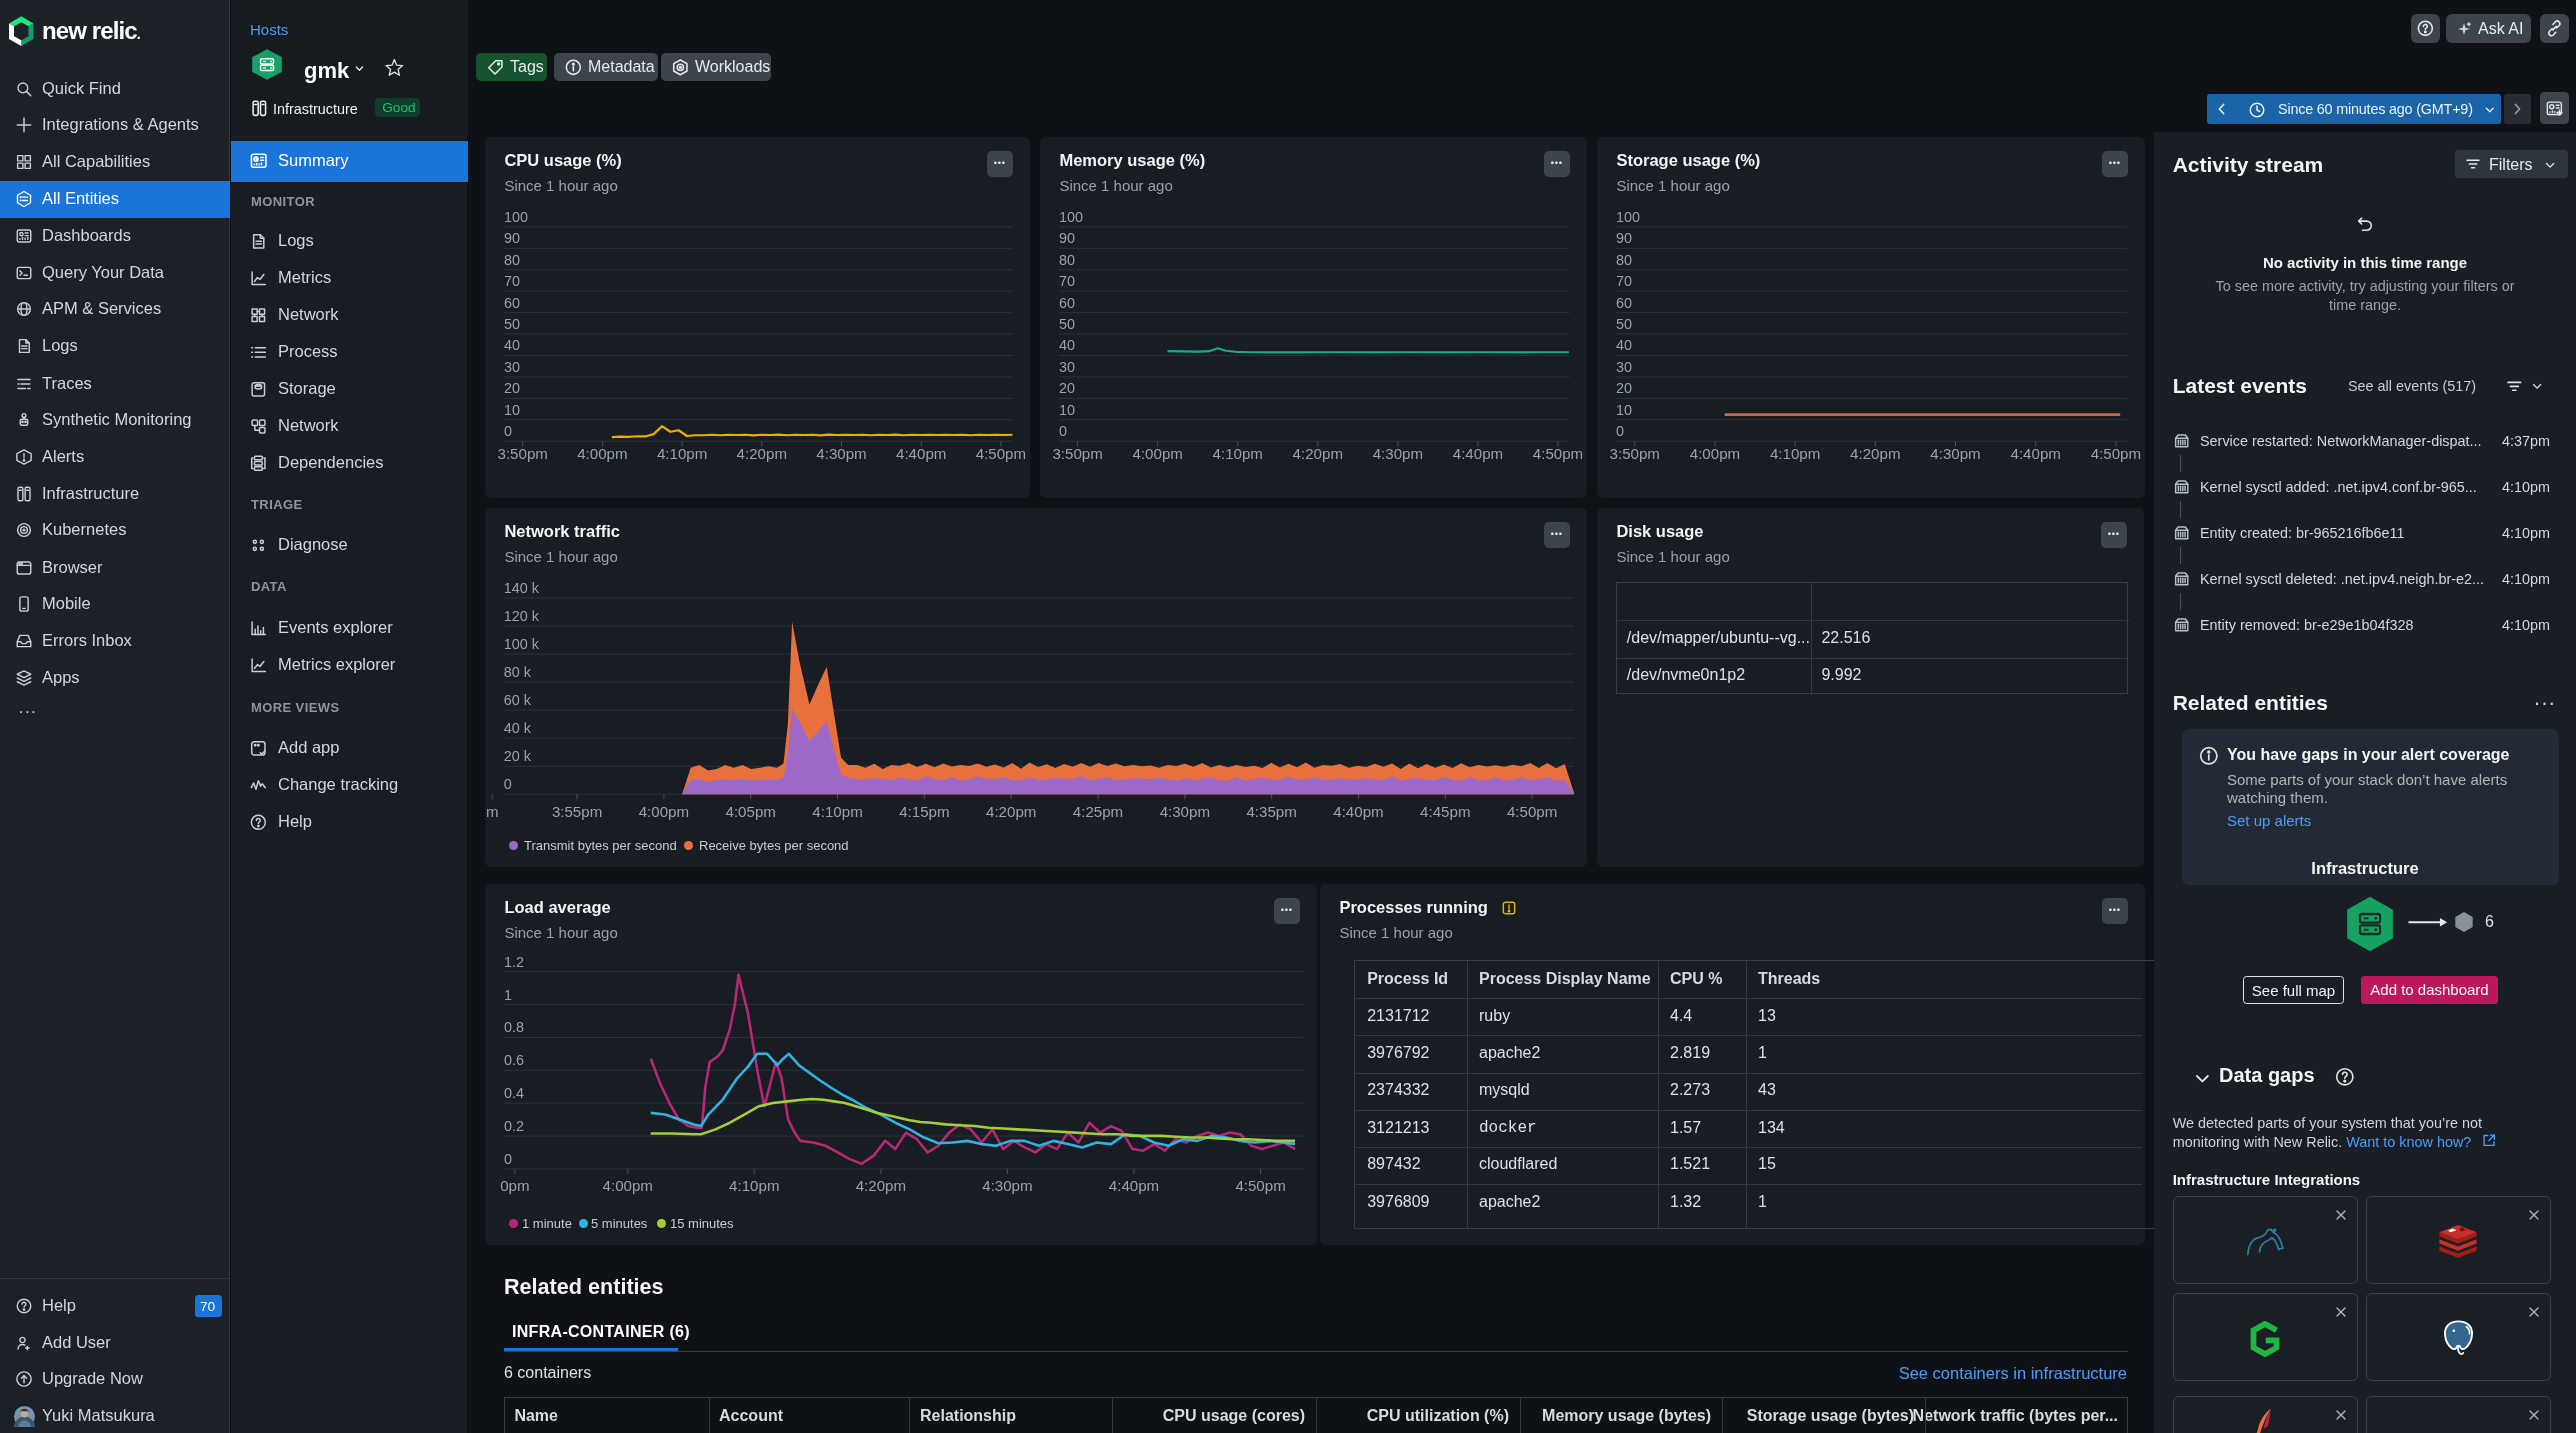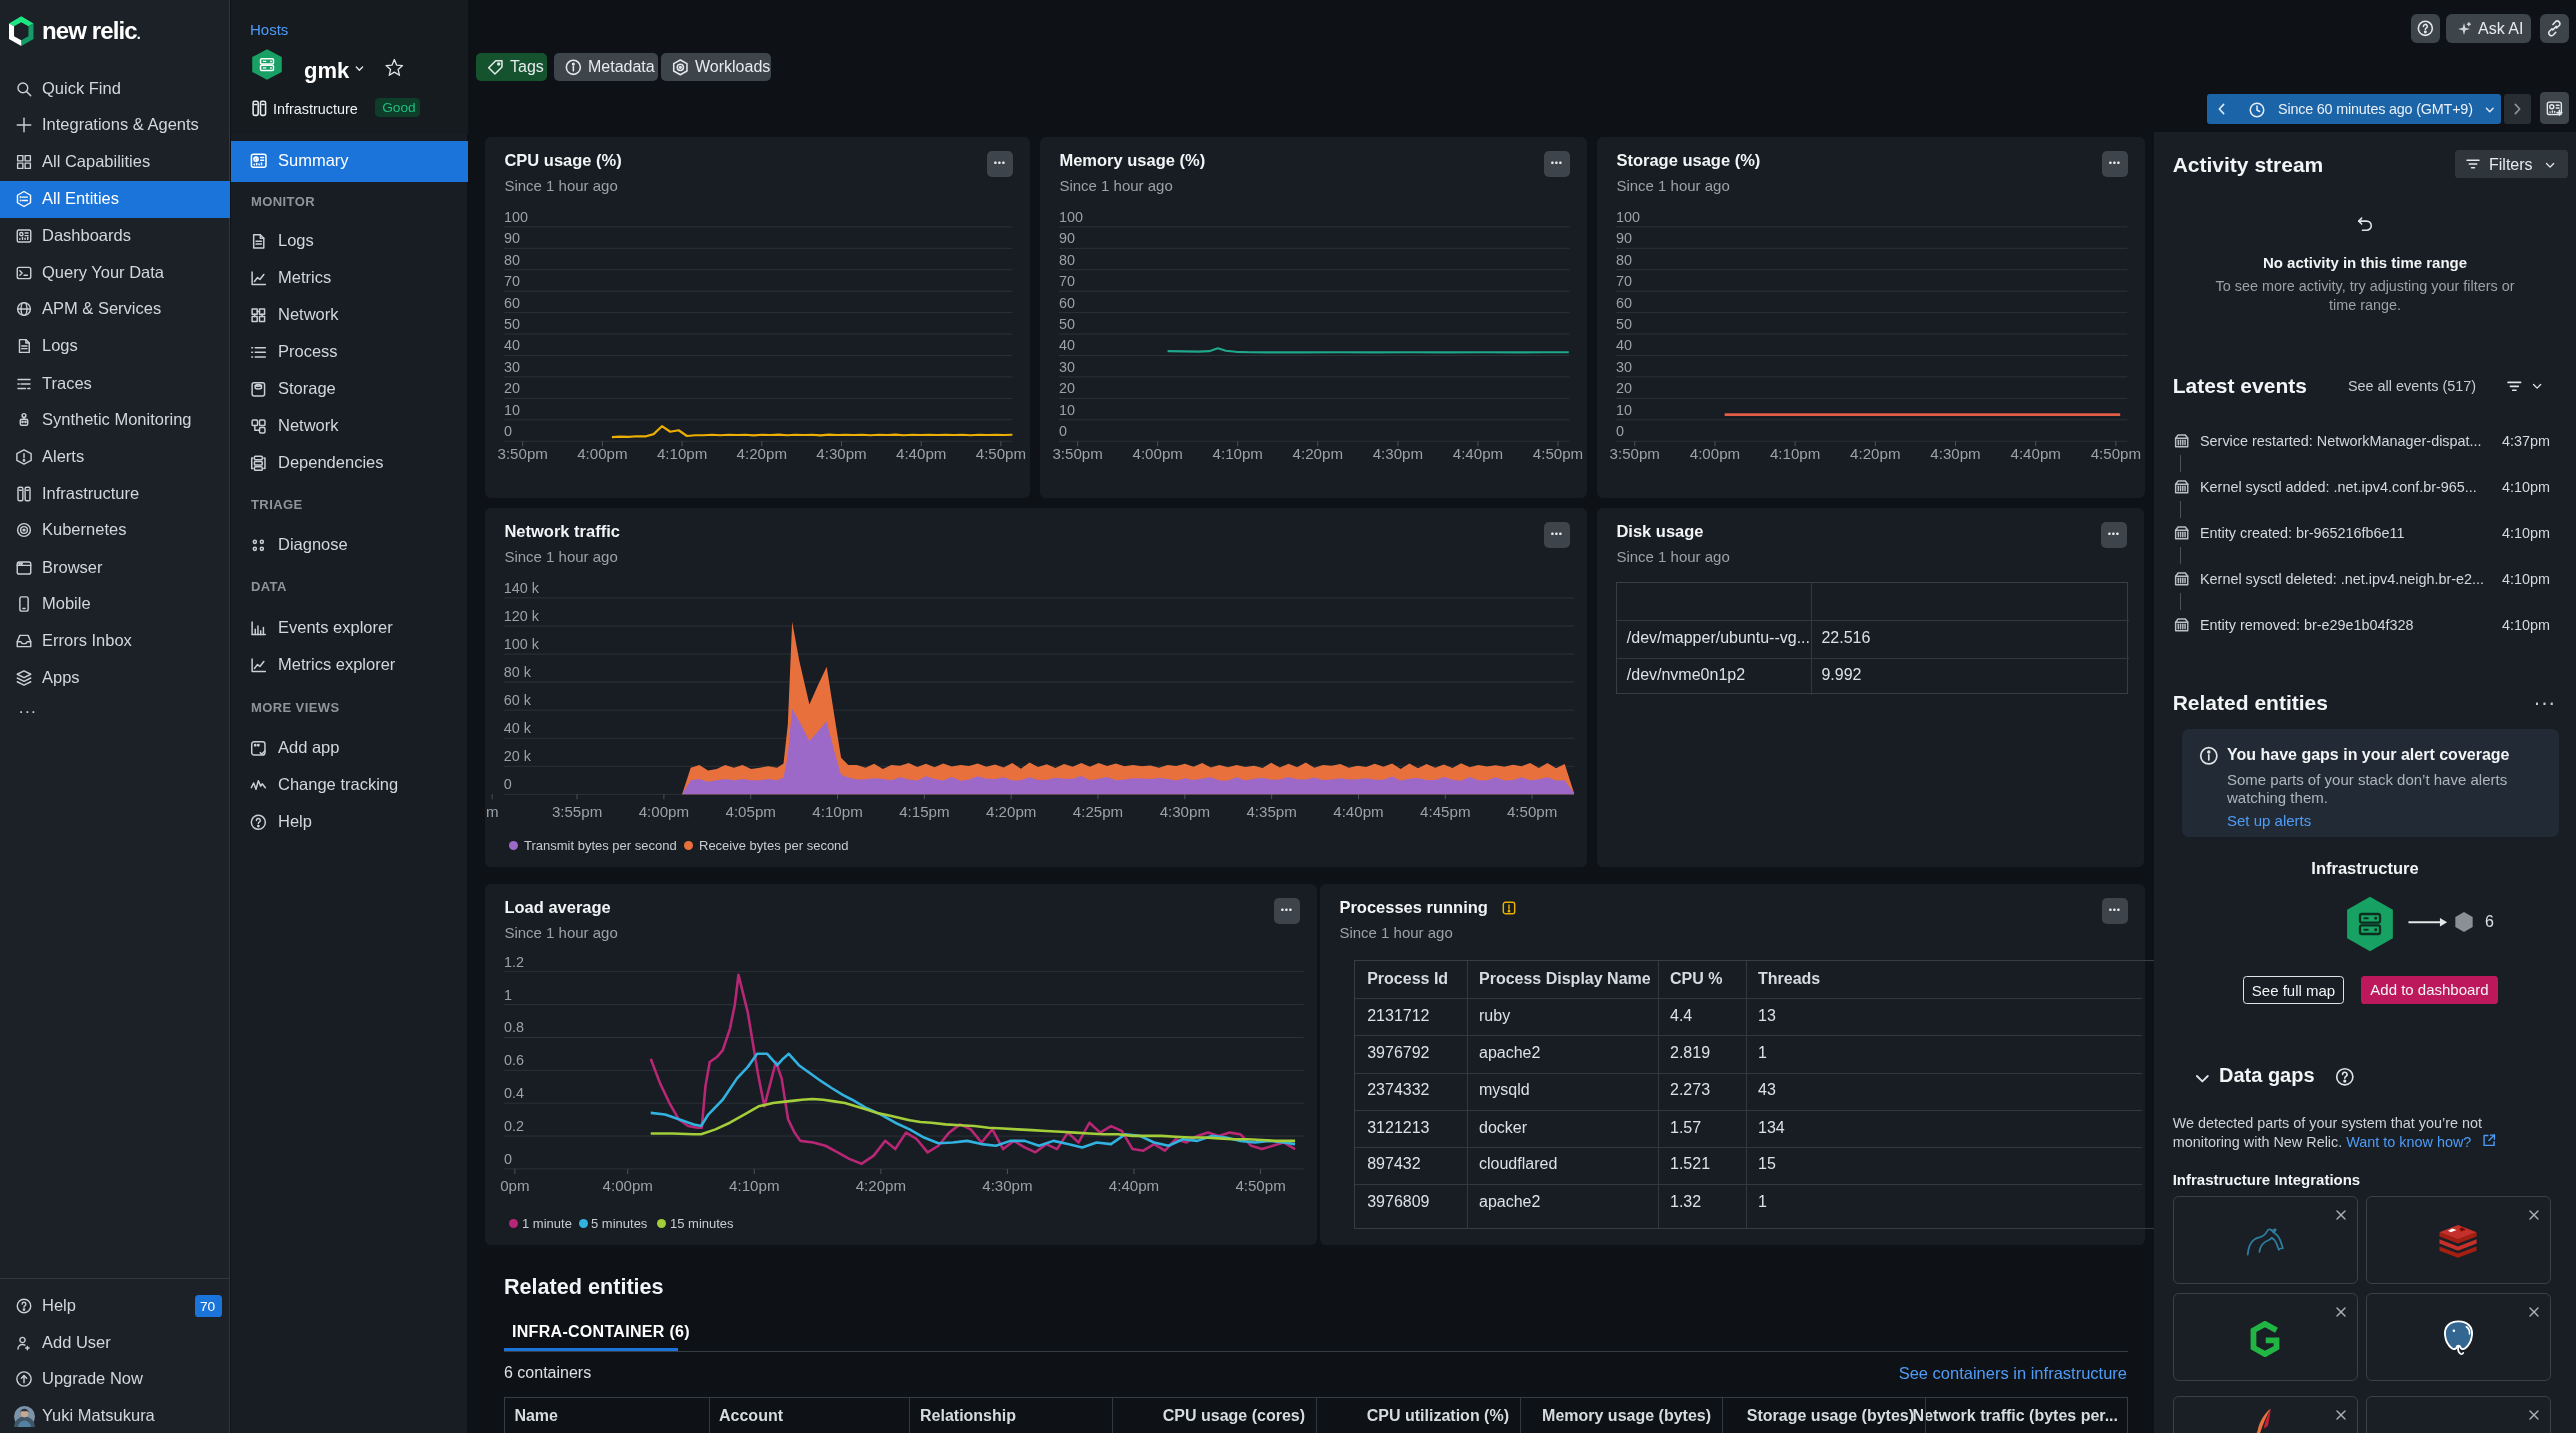--- a/index.html
+++ b/index.html
@@ -721,21 +721,21 @@
         <div class="tx" style="left:124px;top:83px;font-size:16px;color:#dde1e5;">apache2</div>
         <div class="tx" style="left:315px;top:83px;font-size:16px;color:#dde1e5;">2.819</div>
         <div class="tx" style="left:403px;top:83px;font-size:16px;color:#dde1e5;">1</div>
         <div class="abs" style="left:0;top:112px;width:787px;border-top:0.7px solid #31383e;"></div>
         <div class="tx" style="left:12.2px;top:120px;font-size:16px;color:#dde1e5;">2374332</div>
         <div class="tx" style="left:124px;top:120px;font-size:16px;color:#dde1e5;">mysqld</div>
         <div class="tx" style="left:315px;top:120px;font-size:16px;color:#dde1e5;">2.273</div>
         <div class="tx" style="left:403px;top:120px;font-size:16px;color:#dde1e5;">43</div>
         <div class="abs" style="left:0;top:149px;width:787px;border-top:0.7px solid #31383e;"></div>
         <div class="tx" style="left:12.2px;top:158px;font-size:16px;color:#dde1e5;">3121213</div>
-        <div class="tx" style="left:124px;top:158px;font-size:16px;color:#dde1e5;">docker</div>
+        <div class="tx" style="left:124px;top:158px;font-size:16px;color:#dde1e5;font-family:Liberation Mono, monospace;">docker</div>
         <div class="tx" style="left:315px;top:158px;font-size:16px;color:#dde1e5;">1.57</div>
         <div class="tx" style="left:403px;top:158px;font-size:16px;color:#dde1e5;">134</div>
         <div class="abs" style="left:0;top:186px;width:787px;border-top:0.7px solid #31383e;"></div>
         <div class="tx" style="left:12.2px;top:194px;font-size:16px;color:#dde1e5;">897432</div>
         <div class="tx" style="left:124px;top:194px;font-size:16px;color:#dde1e5;">cloudflared</div>
         <div class="tx" style="left:315px;top:194px;font-size:16px;color:#dde1e5;">1.521</div>
         <div class="tx" style="left:403px;top:194px;font-size:16px;color:#dde1e5;">15</div>
         <div class="abs" style="left:0;top:223px;width:787px;border-top:0.7px solid #31383e;"></div>
         <div class="tx" style="left:12.2px;top:232px;font-size:16px;color:#dde1e5;">3976809</div>
         <div class="tx" style="left:124px;top:232px;font-size:16px;color:#dde1e5;">apache2</div>
@@ -848,21 +848,21 @@
         <line x1="4.5" y1="9" x2="19.5" y2="9"></line>
         <line x1="7.8" y1="11.5" x2="7.8" y2="17"></line>
         <line x1="10.6" y1="11.5" x2="10.6" y2="17"></line>
         <line x1="13.4" y1="11.5" x2="13.4" y2="17"></line>
         <line x1="16.2" y1="11.5" x2="16.2" y2="17"></line>
       </svg>
       <div class="tx" style="left:46px;top:485px;font-size:14.4px;color:#d3d8dd;">Entity removed: br-e29e1b04f328</div>
       <div class="tx" style="left:396px;top:485px;font-size:14.4px;color:#d3d8dd;transform:translateX(-100%);">4:10pm</div>
       <div class="tx" style="left:18.7px;top:559px;font-size:21px;font-weight:bold;color:#f2f4f6;">Related entities</div>
       <div class="tx" style="left:380px;top:553px;font-size:21.6px;color:#c8cdd2;letter-spacing:1.4px;">...</div>
-      <div class="abs" style="left:28px;top:597px;width:377px;height:108px;background:#222b35;border-radius:7.2px;">
+      <div class="abs" style="left:28px;top:597px;width:377px;height:156px;background:#222b35;border-radius:7.2px;">
         <svg class="abs" style="left:16px;top:16px;" width="21.6" height="21.6" viewBox="0 0 24 24" fill="none" stroke="#dfe3e6" stroke-width="1.9" stroke-linecap="round" stroke-linejoin="round">
           <circle cx="12" cy="12" r="9"></circle>
           <line x1="12" y1="11" x2="12" y2="16.5"></line>
           <circle cx="12" cy="7.8" r="1" fill="#ccd2d8"></circle>
         </svg>
         <div class="tx" style="left:45px;top:17.3px;font-size:16px;font-weight:bold;color:#f2f4f6;">You have gaps in your alert coverage</div>
         <div class="tx" style="left:45px;top:42px;font-size:15px;color:#aeb5bc;">Some parts of your stack don’t have alerts</div>
         <div class="tx" style="left:45px;top:60px;font-size:15px;color:#aeb5bc;">watching them.</div>
         <div class="tx" style="left:45px;top:83px;font-size:15px;color:#4f9cf8;">Set up alerts</div>
       </div>

